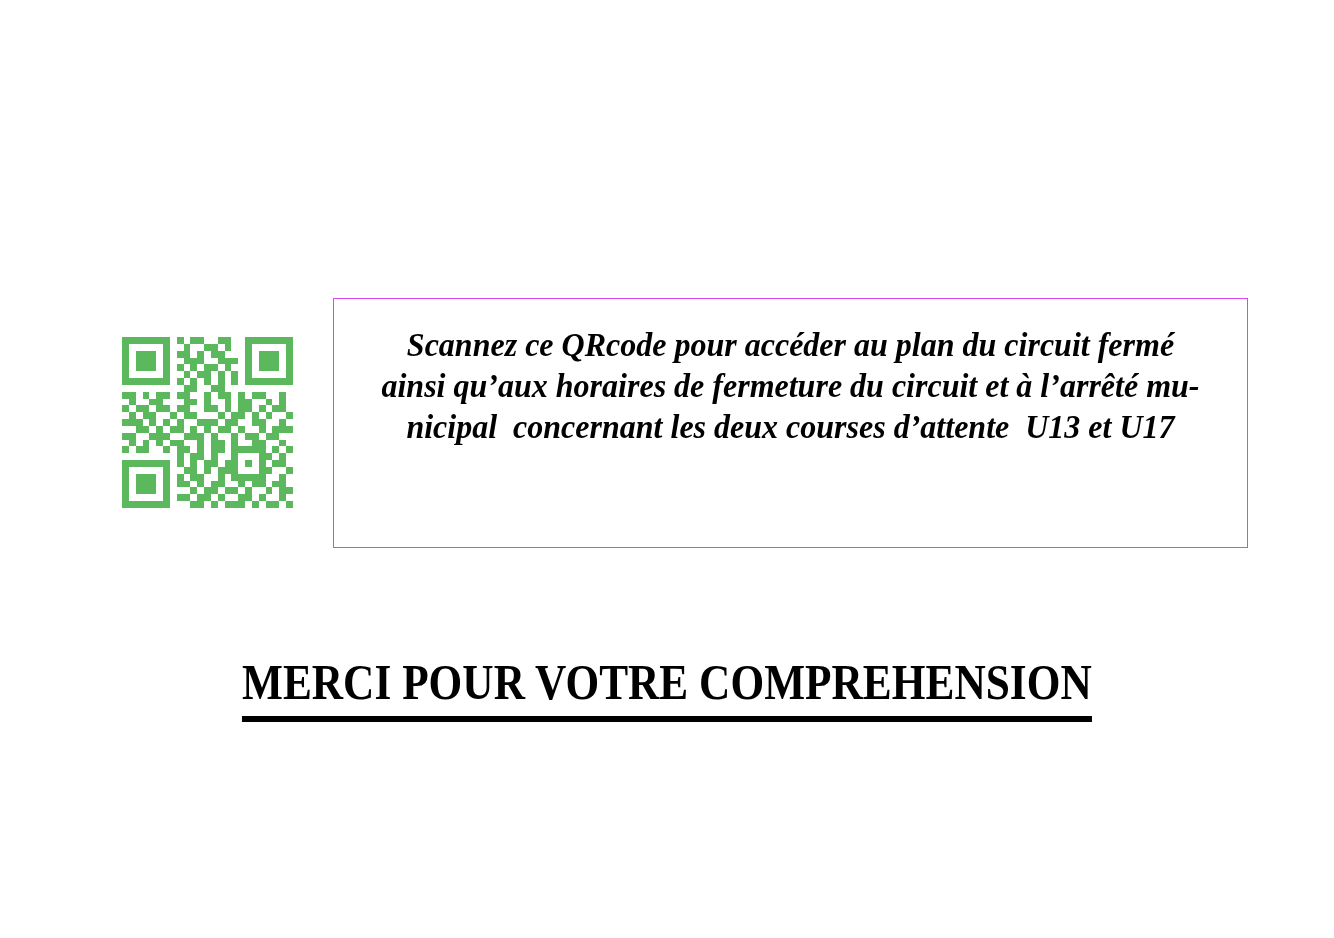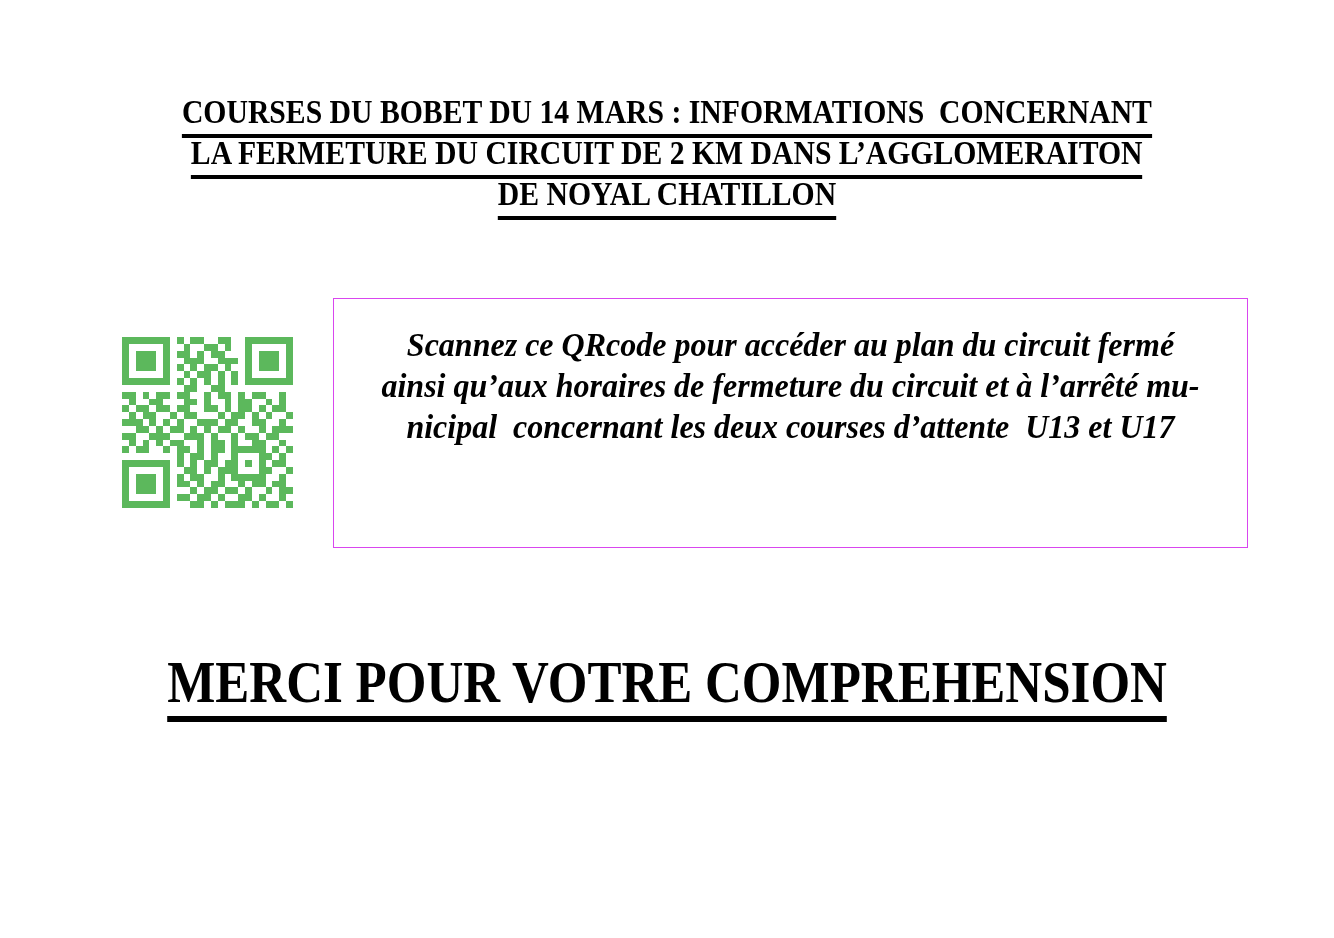--- a/index.html
+++ b/index.html
@@ -73,47 +73,36 @@
   }
 
   
   .footer-title {
     position: absolute;
     top: 652px;
     left: 0;
     width: 100%;
     text-align: center;
     font-weight: bold;
-    font-size: 60px;
+    font-size: 51px;
     line-height: 61px;
   }
   .footer-title .u2 {
     display: inline-block;
     transform: scaleX(0.85);
     border-bottom: 6px solid #000000;
     padding-bottom: 3px;
     white-space: pre;
   }
 </style>
 </head>
 <body>
 
 <div class="page">
 
-  <div class="title-block">
-    <div class="title-line">
-      <span class="u">COURSES DU BOBET DU 14 MARS : INFORMATIONS  CONCERNANT</span>
-    </div>
-    <div class="title-line">
-      <span class="u">LA FERMETURE DU CIRCUIT DE 2 KM DANS L’AGGLOMERAITON</span>
-    </div>
-    <div class="title-line">
-      <span class="u">DE NOYAL CHATILLON</span>
-    </div>
-  </div>
 
   <div class="qr">
       <svg viewBox="0 0 25 25">
         <rect x="0" y="0" width="1" height="1" fill="#5CB85C"></rect>
         <rect x="1" y="0" width="1" height="1" fill="#5CB85C"></rect>
         <rect x="2" y="0" width="1" height="1" fill="#5CB85C"></rect>
         <rect x="3" y="0" width="1" height="1" fill="#5CB85C"></rect>
         <rect x="4" y="0" width="1" height="1" fill="#5CB85C"></rect>
         <rect x="5" y="0" width="1" height="1" fill="#5CB85C"></rect>
         <rect x="6" y="0" width="1" height="1" fill="#5CB85C"></rect>

